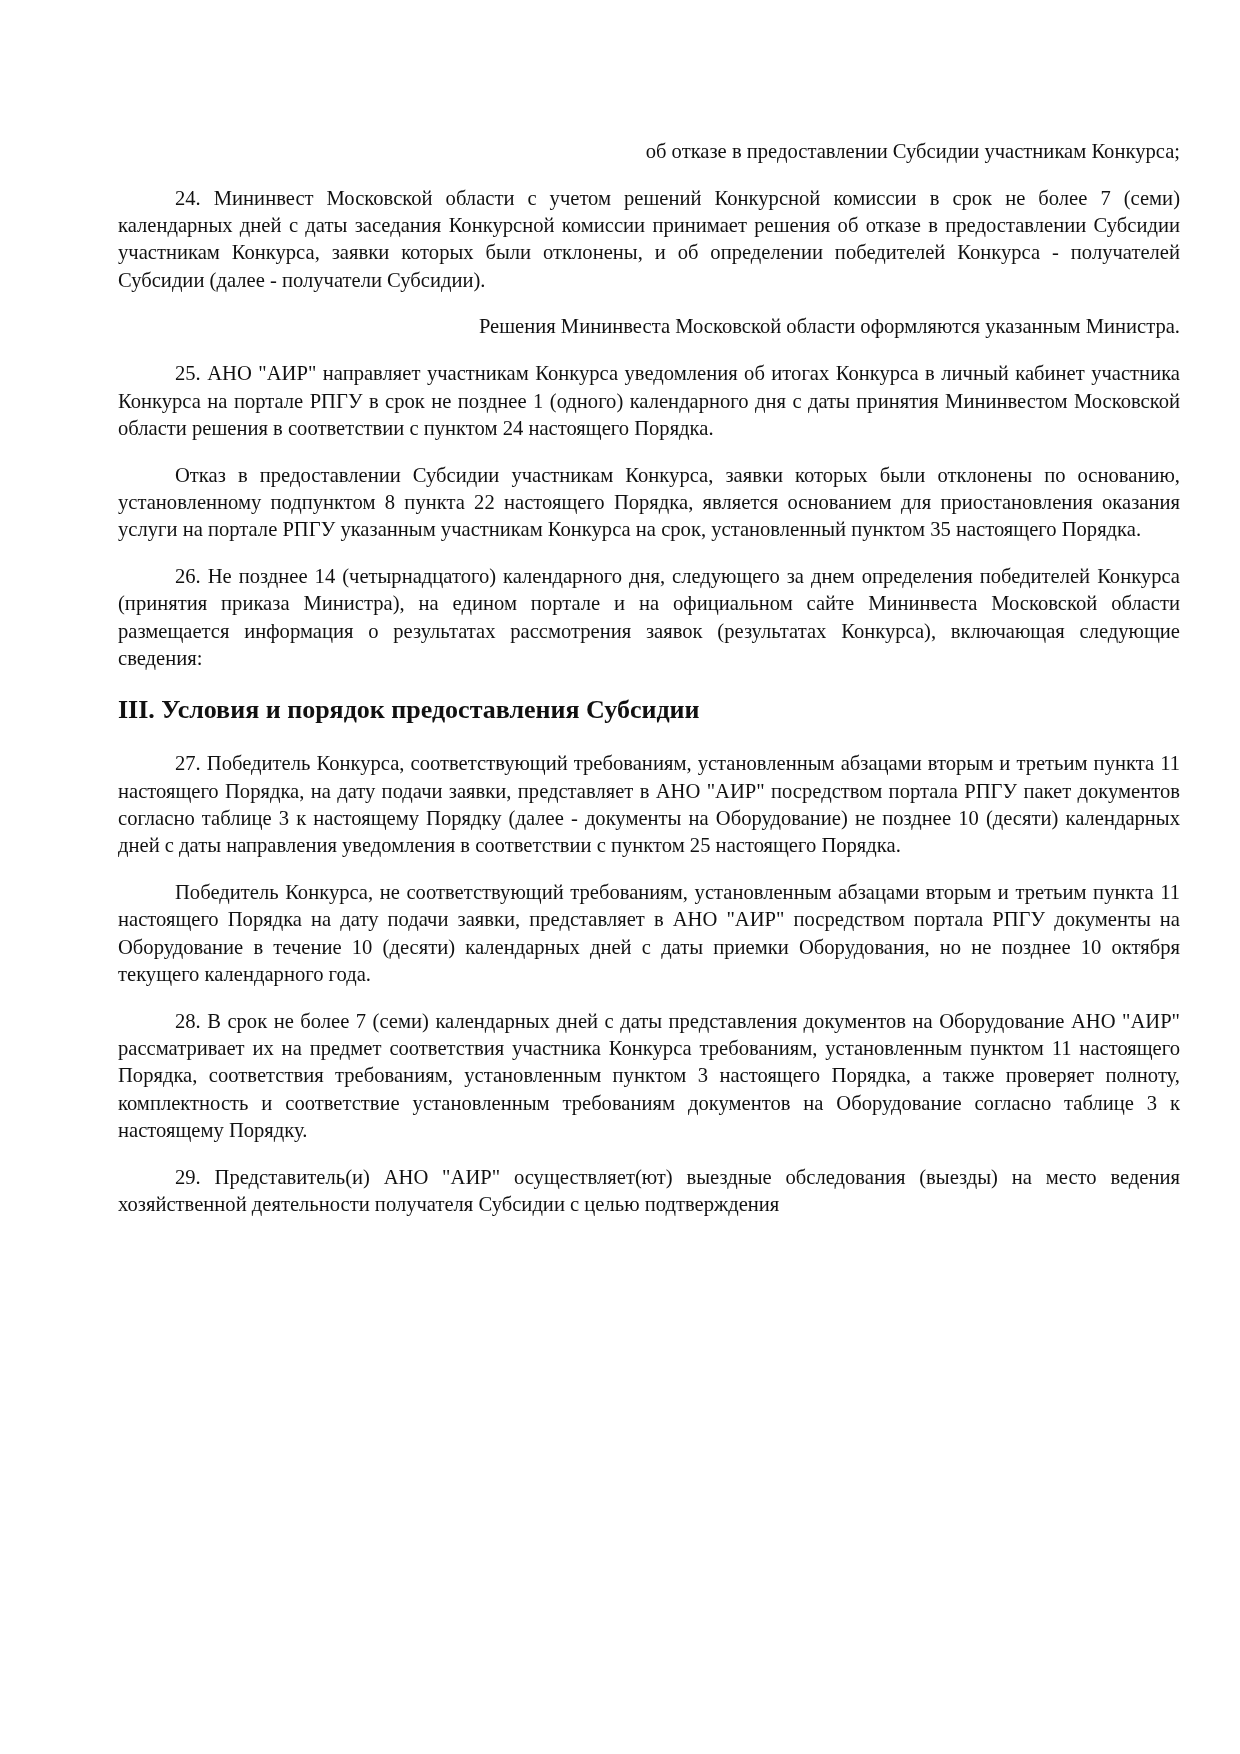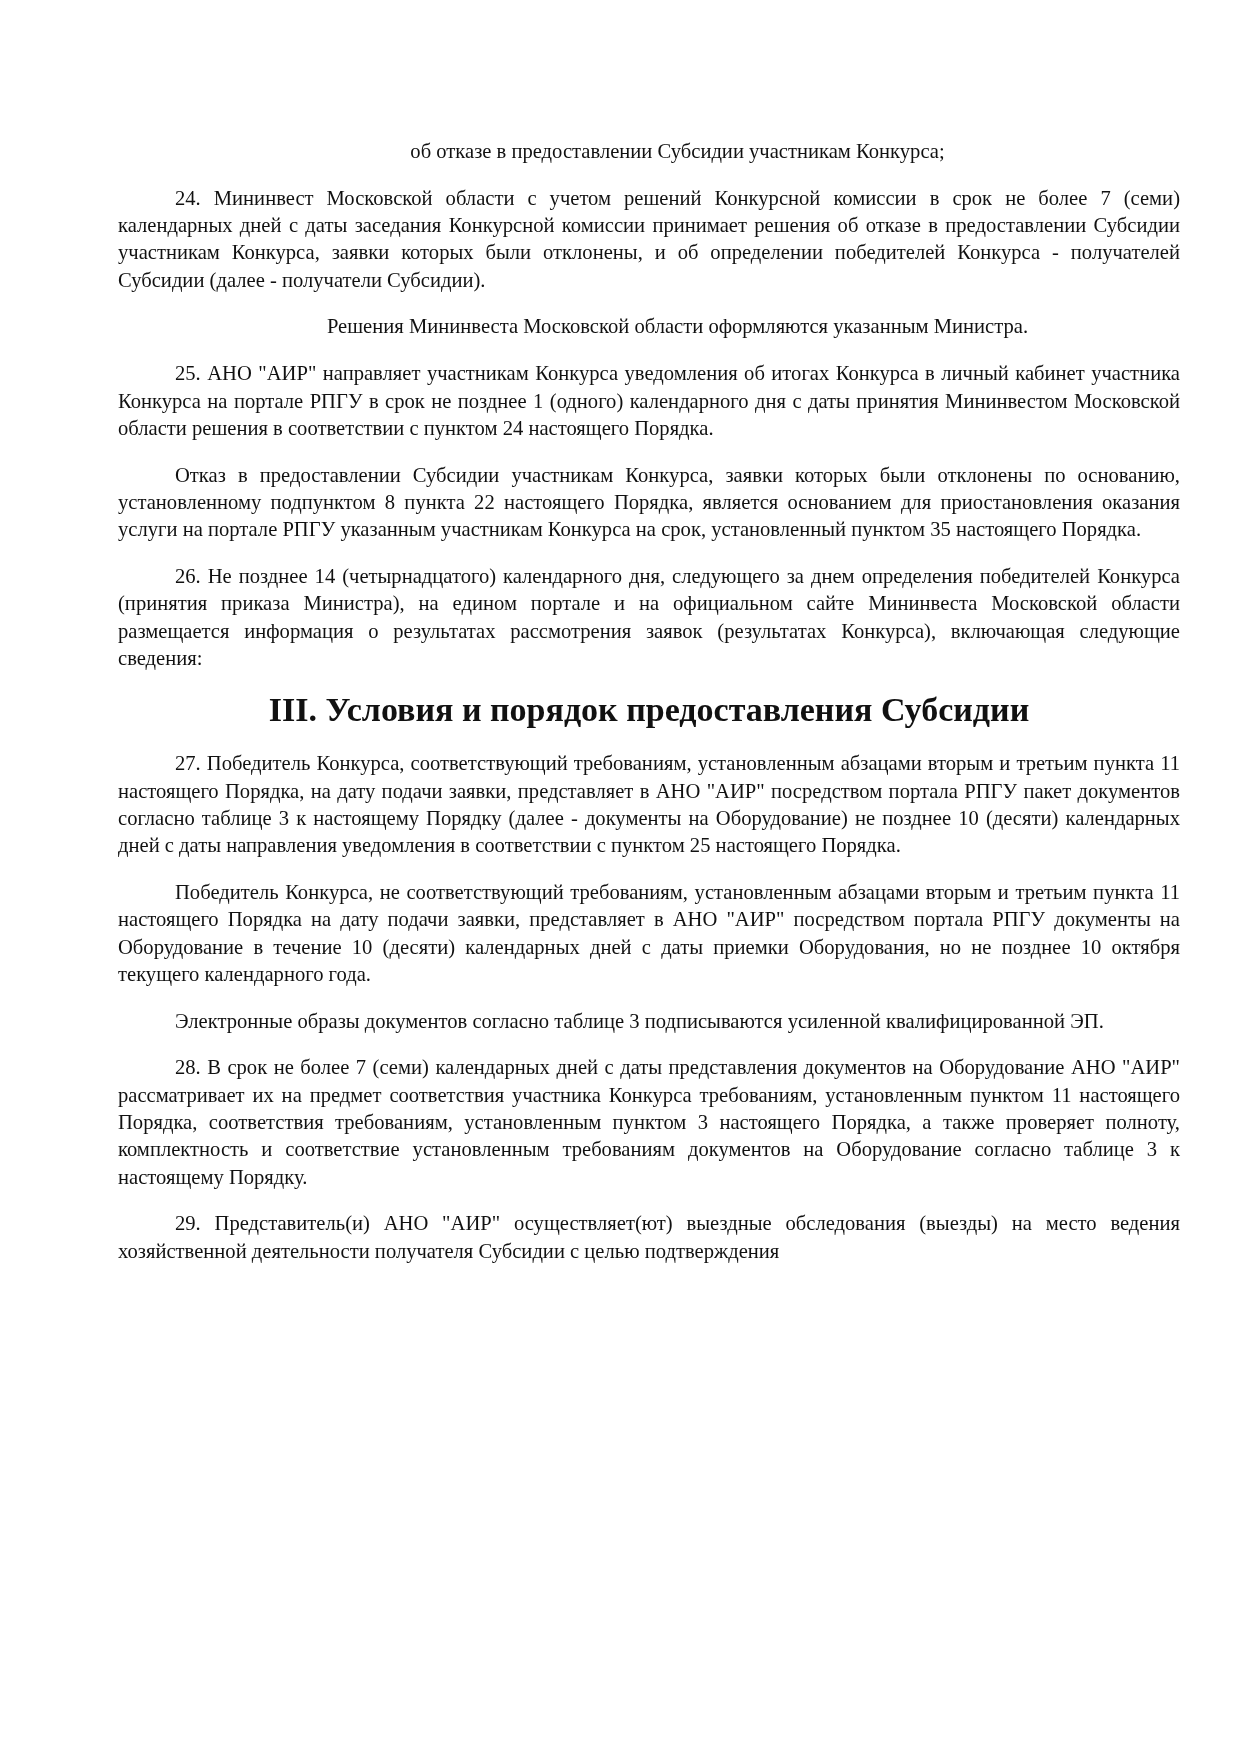--- a/index.html
+++ b/index.html
@@ -12,40 +12,39 @@
     font-family: "Liberation Serif", "DejaVu Serif", serif;
     font-size: 20.6px;
     line-height: 27.3px;
     color: #111111;
   }
   .p {
     margin: 0 0 19.5px 0;
     text-indent: 57px;
     text-align: justify;
   }
-  .p.single { text-align: center; }
+  .p.single { text-align: right; }
   .heading {
     margin: 22px 0 24px 0;
-    text-align: center;
+    text-align: left;
     font-weight: bold;
-    font-size: 34px;
+    font-size: 26px;
     line-height: 32px;
   }
 </style>
 </head>
 <body>
 
 <div class="page">
   <p class="p single">об отказе в предоставлении Субсидии участникам Конкурса;</p>
   <p class="p">24. Мининвест Московской области с учетом решений Конкурсной комиссии в срок не более 7 (семи) календарных дней с даты заседания Конкурсной комиссии принимает решения об отказе в предоставлении Субсидии участникам Конкурса, заявки которых были отклонены, и об определении победителей Конкурса - получателей Субсидии (далее - получатели Субсидии).</p>
   <p class="p single">Решения Мининвеста Московской области оформляются указанным Министра.</p>
   <p class="p">25. АНО "АИР" направляет участникам Конкурса уведомления об итогах Конкурса в личный кабинет участника Конкурса на портале РПГУ в срок не позднее 1 (одного) календарного дня с даты принятия Мининвестом Московской области решения в соответствии с пунктом 24 настоящего Порядка.</p>
   <p class="p">Отказ в предоставлении Субсидии участникам Конкурса, заявки которых были отклонены по основанию, установленному подпунктом 8 пункта 22 настоящего Порядка, является основанием для приостановления оказания услуги на портале РПГУ указанным участникам Конкурса на срок, установленный пунктом 35 настоящего Порядка.</p>
   <p class="p">26. Не позднее 14 (четырнадцатого) календарного дня, следующего за днем определения победителей Конкурса (принятия приказа Министра), на едином портале и на официальном сайте Мининвеста Московской области размещается информация о результатах рассмотрения заявок (результатах Конкурса), включающая следующие сведения:</p>
 
   <h2 class="heading">III. Условия и порядок предоставления Субсидии</h2>
 
   <p class="p">27. Победитель Конкурса, соответствующий требованиям, установленным абзацами вторым и третьим пункта 11 настоящего Порядка, на дату подачи заявки, представляет в АНО "АИР" посредством портала РПГУ пакет документов согласно таблице 3 к настоящему Порядку (далее - документы на Оборудование) не позднее 10 (десяти) календарных дней с даты направления уведомления в соответствии с пунктом 25 настоящего Порядка.</p>
   <p class="p">Победитель Конкурса, не соответствующий требованиям, установленным абзацами вторым и третьим пункта 11 настоящего Порядка на дату подачи заявки, представляет в АНО "АИР" посредством портала РПГУ документы на Оборудование в течение 10 (десяти) календарных дней с даты приемки Оборудования, но не позднее 10 октября текущего календарного года.</p>
-  <p class="p">Электронные образы документов согласно таблице 3 подписываются усиленной квалифицированной ЭП.</p>
   <p class="p">28. В срок не более 7 (семи) календарных дней с даты представления документов на Оборудование АНО "АИР" рассматривает их на предмет соответствия участника Конкурса требованиям, установленным пунктом 11 настоящего Порядка, соответствия требованиям, установленным пунктом 3 настоящего Порядка, а также проверяет полноту, комплектность и соответствие установленным требованиям документов на Оборудование согласно таблице 3 к настоящему Порядку.</p>
   <p class="p">29. Представитель(и) АНО "АИР" осуществляет(ют) выездные обследования (выезды) на место ведения хозяйственной деятельности получателя Субсидии с целью подтверждения</p>
 </div>
 
 </body></html>

